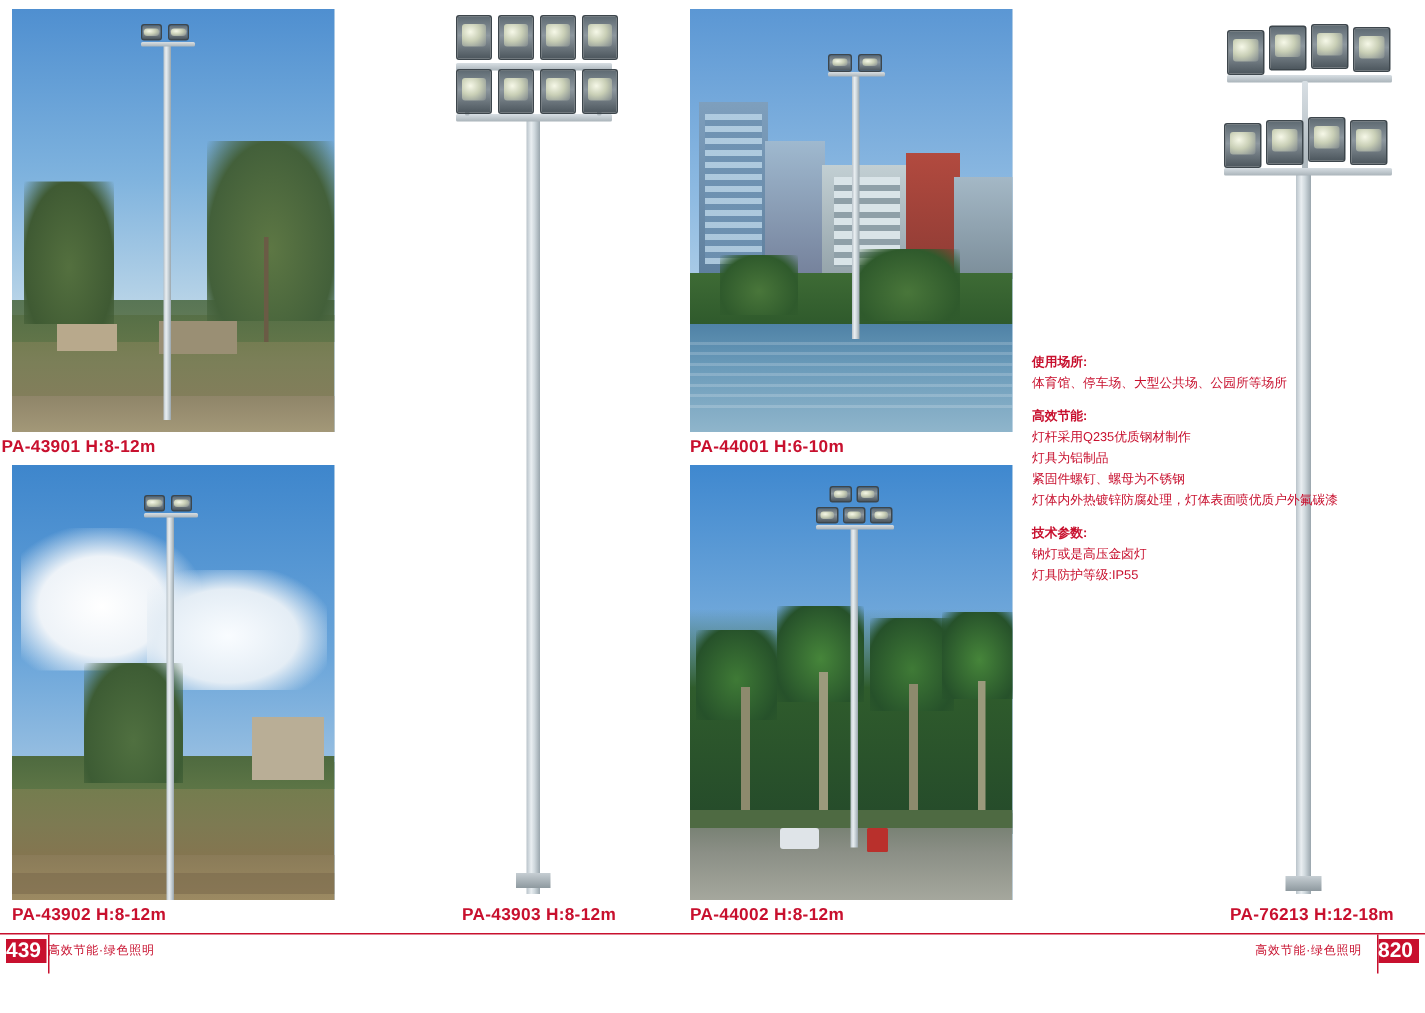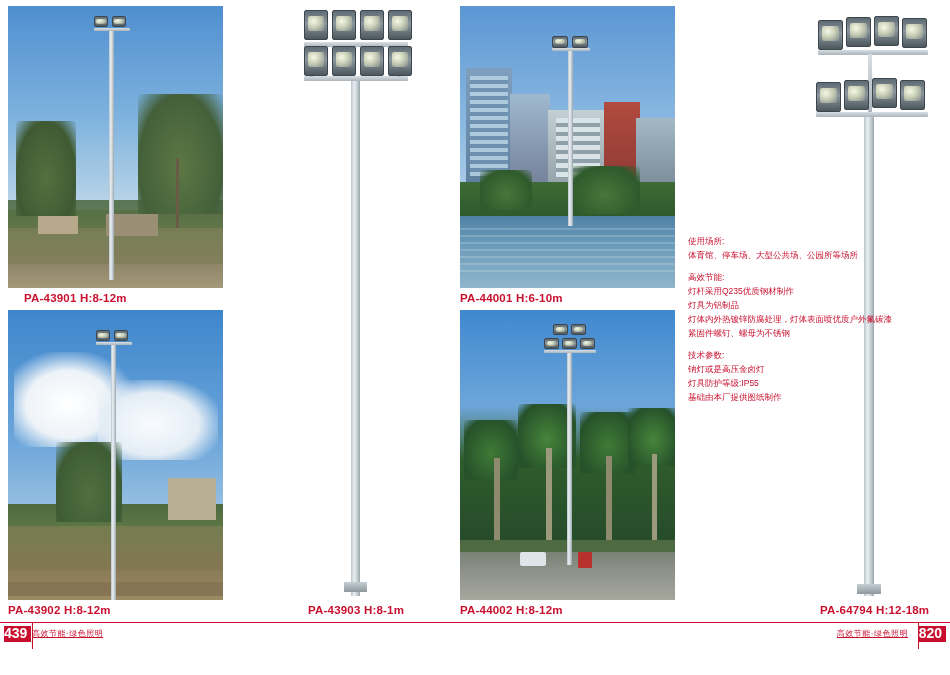--- a/index.html
+++ b/index.html
@@ -60,21 +60,21 @@
   }
 
   
   .spec-block {
     position: absolute;
     color: #c8102e;
     font-size: 8.5px;
     line-height: 14px;
   }
   .spec-block .head {
-    font-weight: normal;
+    font-weight: bold;
     font-size: 8.5px;
   }
   .spec-block .line { white-space: nowrap; }
   .spec-gap { height: 8px; }
 
   
   .footer-rule {
     position: absolute;
     left: 0; top: 622px;
     width: 950px; height: 1px;
@@ -90,21 +90,20 @@
     padding: 1px 4px 2px 0;
     line-height: 13px;
     text-align: center;
   }
   .folio-text {
     position: absolute;
     top: 628px;
     font-size: 8px;
     color: #c8102e;
     letter-spacing: 0.5px;
-    text-decoration: underline;
   }
   .foot-tick {
     position: absolute;
     top: 623px;
     width: 1px;
     height: 26px;
     background: #c8102e;
   }
 </style>
 </head>
@@ -122,21 +121,21 @@
     <div style="position:absolute;left:168px;bottom:60px;width:3px;height:70px;background:#6a5b45;"></div>
     <div style="position:absolute;left:30px;bottom:54px;width:40px;height:18px;background:#b8a98c;"></div>
     <div style="position:absolute;left:98px;bottom:52px;width:52px;height:22px;background:#9a8f74;"></div>
     <div style="position:absolute;left:0;bottom:0;width:100%;height:24px;background:linear-gradient(to bottom,#8f8569,#a39878);"></div>
 
     <div class="pole" style="left:101px; top:22px; width:5px; height:252px;"></div>
     <div class="crossarm" style="left:86px; top:22px; width:36px; height:3px;"></div>
     <div class="lamp" style="left:86px; top:10px; width:14px; height:11px;"></div>
     <div class="lamp" style="left:104px; top:10px; width:14px; height:11px;"></div>
   </div>
-  <div class="caption" style="left:24px; top:292px;text-align:center;">PA-43901 H:8-12m</div>
+  <div class="caption" style="left:1px; top:292px;text-align:center;">PA-43901 H:8-12m</div>
 
   <div class="photo" style="left:8px; top:310px; width:215px; height:290px;">
     <div class="sky" style="background:linear-gradient(to bottom,#3e86cc 0%,#6ca6da 45%,#a9c9e4 78%,#cfdde8 100%);"></div>
     <div style="position:absolute;left:6px;top:42px;width:120px;height:95px;background:radial-gradient(ellipse at 45% 55%,#ffffff 0%,#eef3f8 45%,rgba(238,243,248,0) 75%);"></div>
     <div style="position:absolute;left:90px;top:70px;width:120px;height:80px;background:radial-gradient(ellipse at 45% 55%,#f9fcff 0%,#e4edf5 50%,rgba(228,237,245,0) 78%);"></div>
     <div style="position:absolute;left:0;bottom:0;width:100%;height:92px;background:linear-gradient(to bottom,#6d7f4c 0%,#7d7a52 45%,#8e6f4d 100%);"></div>
     <div style="position:absolute;left:0;bottom:74px;width:100%;height:22px;background:linear-gradient(to bottom,#4e6a3f,#5d7546);"></div>
     <div style="position:absolute;left:48px;bottom:78px;width:66px;height:80px;background:radial-gradient(ellipse at 50% 65%,#507040 0%,#3d5c34 70%,rgba(61,92,52,0) 100%);"></div>
     <div style="position:absolute;left:160px;bottom:80px;width:48px;height:42px;background:#b9ae96;"></div>
     <div style="position:absolute;left:0;bottom:0;width:100%;height:30px;background:linear-gradient(to bottom,#8a7b58,#9c8a62);"></div>
@@ -162,21 +161,21 @@
     <div class="lamp" style="left:112px; top:6px; width:24px; height:30px;"></div>
     <div class="lamp" style="left:140px; top:6px; width:24px; height:30px;"></div>
 
     <div class="lamp" style="left:56px; top:42px; width:24px; height:30px;"></div>
     <div class="lamp" style="left:84px; top:42px; width:24px; height:30px;"></div>
     <div class="lamp" style="left:112px; top:42px; width:24px; height:30px;"></div>
     <div class="lamp" style="left:140px; top:42px; width:24px; height:30px;"></div>
 
     <div style="position:absolute;left:96px;top:578px;width:23px;height:10px;background:linear-gradient(to bottom,#c6ced3,#8e999f);"></div>
   </div>
-  <div class="caption" style="left:308px; top:604px;">PA-43903 H:8-1m</div>
+  <div class="caption" style="left:308px; top:604px;">PA-43903 H:8-12m</div>
 
   <div class="photo" style="left:460px; top:6px; width:215px; height:282px;">
     <div class="sky" style="background:linear-gradient(to bottom,#5b97d4 0%,#8fbbe2 45%,#c0d8ea 80%,#dce7ef 100%);"></div>
 
     <div style="position:absolute;left:6px;top:62px;width:46px;height:118px;background:linear-gradient(to bottom,#7e9fbd,#5d7e9c);"></div>
     <div style="position:absolute;left:10px;top:70px;width:38px;height:100px;background:repeating-linear-gradient(to bottom,#b8d3e6 0px,#b8d3e6 4px,#6e92b2 4px,#6e92b2 8px);opacity:.85;"></div>
     <div style="position:absolute;left:50px;top:88px;width:40px;height:92px;background:linear-gradient(to bottom,#9fb9cf,#74809a);"></div>
     <div style="position:absolute;left:88px;top:104px;width:58px;height:76px;background:linear-gradient(to bottom,#c2cfd3,#93a2a9);"></div>
     <div style="position:absolute;left:96px;top:112px;width:44px;height:60px;background:repeating-linear-gradient(to bottom,#d9e4e8 0px,#d9e4e8 5px,#8fa0a8 5px,#8fa0a8 9px);"></div>
     <div style="position:absolute;left:144px;top:96px;width:36px;height:84px;background:linear-gradient(to bottom,#b24a3f,#8d3b34);"></div>
@@ -235,36 +234,35 @@
     <div class="lamp" style="left:142px; top:14px; width:25px; height:30px;"></div>
 
     <div class="crossarm" style="left:56px; top:108px; width:112px; height:5px;"></div>
     <div class="lamp" style="left:56px; top:78px; width:25px; height:30px;"></div>
     <div class="lamp" style="left:84px; top:76px; width:25px; height:30px;"></div>
     <div class="lamp" style="left:112px; top:74px; width:25px; height:30px;"></div>
     <div class="lamp" style="left:140px; top:76px; width:25px; height:30px;"></div>
 
     <div style="position:absolute;left:97px;top:580px;width:24px;height:10px;background:linear-gradient(to bottom,#c6ced3,#8e999f);"></div>
   </div>
-  <div class="caption" style="left:820px; top:604px;">PA-64794 H:12-18m</div>
+  <div class="caption" style="left:820px; top:604px;">PA-76213 H:12-18m</div>
 
   <div class="spec-block" style="left:688px; top:234px; width:250px;">
     <div class="line head">使用场所:</div>
     <div class="line">体育馆、停车场、大型公共场、公园所等场所</div>
     <div class="spec-gap"></div>
     <div class="line head">高效节能:</div>
     <div class="line">灯杆采用Q235优质钢材制作</div>
     <div class="line">灯具为铝制品</div>
+    <div class="line">紧固件螺钉、螺母为不锈钢</div>
     <div class="line">灯体内外热镀锌防腐处理，灯体表面喷优质户外氟碳漆</div>
-    <div class="line">紧固件螺钉、螺母为不锈钢</div>
     <div class="spec-gap"></div>
     <div class="line head">技术参数:</div>
     <div class="line">钠灯或是高压金卤灯</div>
     <div class="line">灯具防护等级:IP55</div>
-    <div class="line">基础由本厂提供图纸制作</div>
   </div>
 
   <div class="footer-rule"></div>
   <div class="foot-tick" style="left:32px;"></div>
   <div class="foot-tick" style="left:918px;"></div>
 
   <div class="folio" style="left:4px;">439</div>
   <div class="folio-text" style="left:32px;">高效节能·绿色照明</div>
 
   <div class="folio-text" style="right:42px;">高效节能·绿色照明</div>

